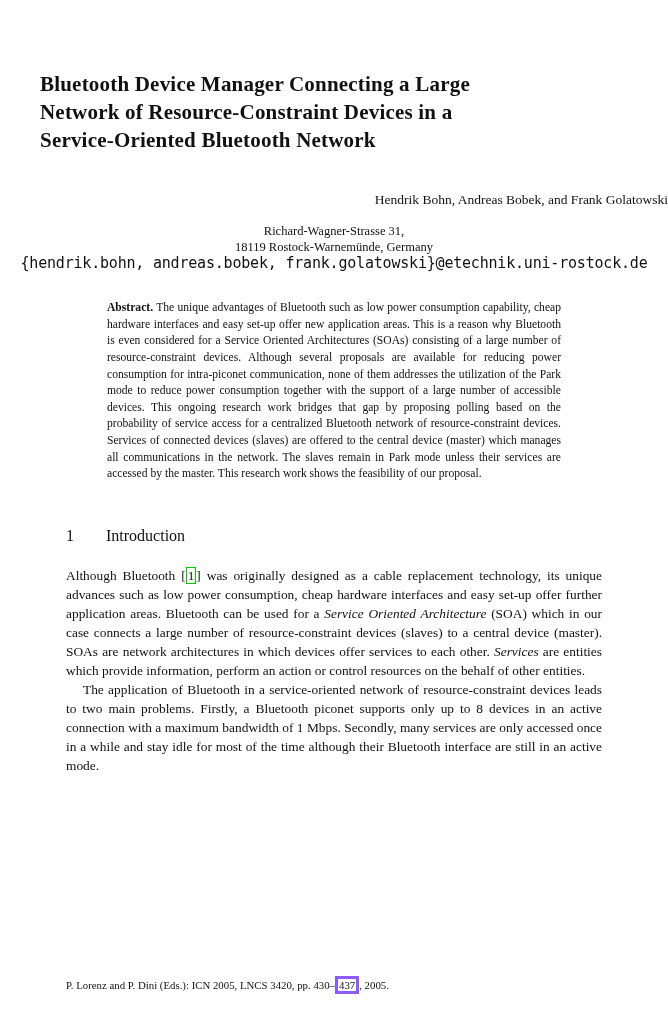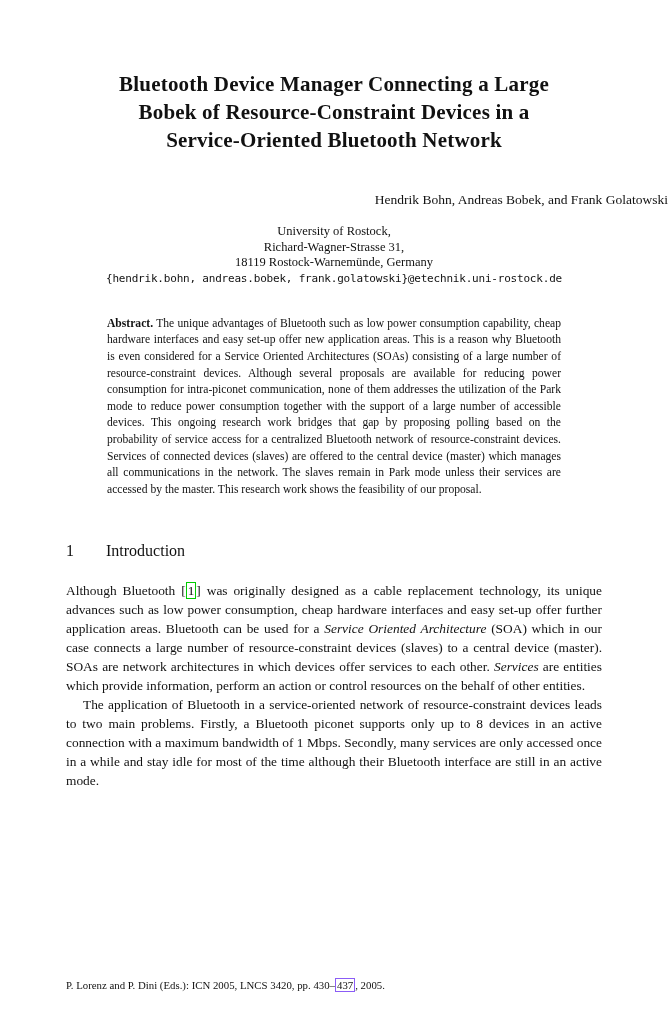--- a/index.html
+++ b/index.html
@@ -11,37 +11,37 @@
     background: #ffffff;
     color: #111111;
     font-family: "Liberation Serif", serif;
     overflow: hidden;
   }
   .title {
     margin: 70px 40px 0;
     font-size: 21px;
     line-height: 28px;
     font-weight: bold;
-    text-align: center;
+    text-align: left;
     letter-spacing: 0.2px;
   }
   .authors {
     margin-top: 38px;
     font-size: 13.5px;
     text-align: right;
   }
   .affiliation {
     margin-top: 16px;
     font-size: 12.5px;
     line-height: 15.6px;
     text-align: center;
   }
   .email {
     font-family: "DejaVu Sans Mono", monospace;
-    font-size: 11px;
+    font-size: 15px;
     line-height: 16px;
     text-align: center;
     letter-spacing: -0.2px;
   }
   .abstract {
     margin: 29px auto 0;
     width: 454px;
     font-size: 11.6px;
     line-height: 16.6px;
     text-align: justify;
@@ -80,38 +80,37 @@
   }
   em { font-style: italic; }
 </style>
 </head>
 <body>
 
 <div class="page">
 
   <div class="title">
     <div>Bluetooth Device Manager Connecting a Large</div>
-    <div>Bobek of Resource-Constraint Devices in a</div>
+    <div>Network of Resource-Constraint Devices in a</div>
     <div>Service-Oriented Bluetooth Network</div>
   </div>
 
   <div class="authors">Hendrik Bohn, Andreas Bobek, and Frank Golatowski</div>
 
   <div class="affiliation">
-    <div>University of Rostock,</div>
     <div>Richard-Wagner-Strasse 31,</div>
     <div>18119 Rostock-Warnemünde, Germany</div>
     <div class="email">{hendrik.bohn, andreas.bobek, frank.golatowski}@etechnik.uni-rostock.de</div>
   </div>
 
   <div class="abstract"><span class="label">Abstract.</span><span> The unique advantages of Bluetooth such as low power consumption capability, cheap hardware interfaces and easy set-up offer new application areas. This is a reason why Bluetooth is even considered for a Service Oriented Architectures (SOAs) consisting of a large number of resource-constraint devices. Although several proposals are available for reducing power consumption for intra-piconet communication, none of them addresses the utilization of the Park mode to reduce power consumption together with the support of a large number of accessible devices. This ongoing research work bridges that gap by proposing polling based on the probability of service access for a centralized Bluetooth network of resource-constraint devices. Services of connected devices (slaves) are offered to the central device (master) which manages all communications in the network. The slaves remain in Park mode unless their services are accessed by the master. This research work shows the feasibility of our proposal.</span></div>
 
   <div class="section-heading"><span class="num">1</span><span>Introduction</span></div>
 
   <p class="body-par"><span>Although Bluetooth </span><span>[</span><span class="cite-box" style="border:1px solid #00cc00;">1</span><span>]</span><span> was originally designed as a cable replacement technology, its unique advances such as low power consumption, cheap hardware interfaces and easy set-up offer further application areas. Bluetooth can be used for a </span><em>Service Oriented Architecture</em><span> (SOA) which in our case connects a large number of resource-constraint devices (slaves) to a central device (master). SOAs are network architectures in which devices offer services to each other. </span><em>Services</em><span> are entities which provide information, perform an action or control resources on the behalf of other entities.</span></p>
 
   <p class="body-par indent">The application of Bluetooth in a service-oriented network of resource-constraint devices leads to two main problems. Firstly, a Bluetooth piconet supports only up to 8 devices in an active connection with a maximum bandwidth of 1 Mbps. Secondly, many services are only accessed once in a while and stay idle for most of the time although their Bluetooth interface are still in an active mode.</p>
 
   <div class="footer">
-    <div><span>P. Lorenz and P. Dini (Eds.): ICN 2005, LNCS 3420, pp. 430–</span><span class="cite-box" style="border:1px solid #8b5cf6;">437</span><span>, 2005.</span></div>
+    <div><span>P. Lorenz and P. Dini (Eds.): ICN 2005, LNCS 3420, pp. 430–</span><span class="cite-box" style="border:3px solid #8b5cf6;">437</span><span>, 2005.</span></div>
   </div>
 
 </div>
 
 </body></html>

